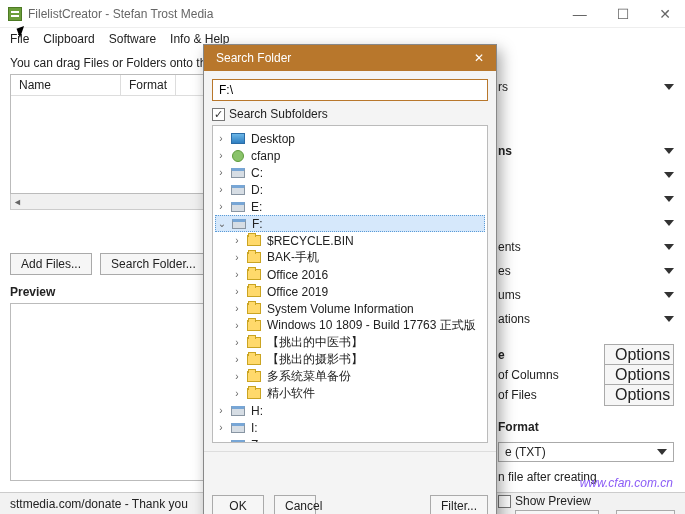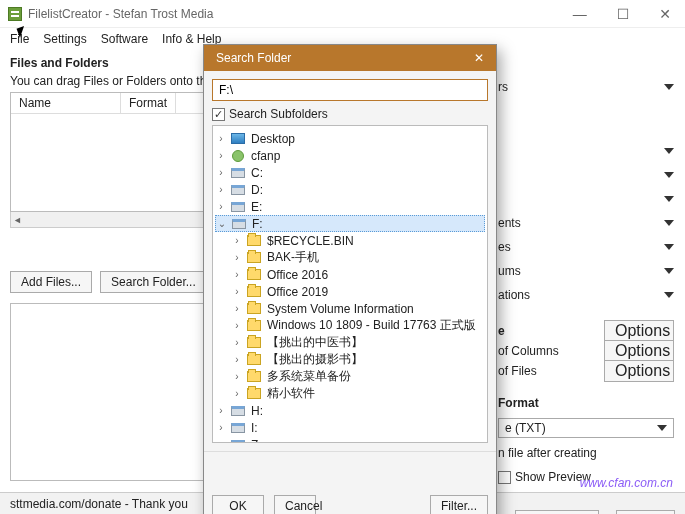--- a/index.html
+++ b/index.html
@@ -172,28 +172,27 @@
     <span>—</span>
     <span>☐</span>
     <span>✕</span>
   </div>
 </div>
 
 <div class="cursor"></div>
 
 <div class="menubar">
   <span>File</span>
-  <span>Settings</span>
+  <span>Clipboard</span>
   <span>Software</span>
   <span>Info &amp; Help</span>
 </div>
 
 <div class="main">
   <div class="left">
-    <div class="panel-label">Files and Folders</div>
     <div style="margin-bottom:4px;">You can drag Files or Folders onto the Appli</div>
     <div class="filedrop">
       <div class="fileheader">
         <div class="col-name">Name</div>
         <div>Format</div>
       </div>
     </div>
     <div class="hscroll">
       <span>◄</span>
       <span>►</span>
@@ -202,31 +201,36 @@
       <span class="btn">Add Files...</span>
       <span class="btn">Search Folder...</span>
       <span class="checkmark">
         <svg viewBox="0 0 24 24">
             <path d="M3 13 L9 19 L22 4" fill="none" stroke="#37a62a" stroke-width="5" stroke-linecap="round" stroke-linejoin="round"></path>
             <path d="M3 13 L9 19 L22 4" fill="none" stroke="#6ed35f" stroke-width="2.4" stroke-linecap="round" stroke-linejoin="round"></path>
           </svg>
       </span>
     </div>
     <div class="preview">
+      <div class="panel-label">Preview</div>
       <div class="preview-box"></div>
     </div>
   </div>
 </div>
 
 <div class="truncated-right">
   <div class="truncated-row">
       <span class="lbl">rs</span>
       <span class="caret"></span>
     </div>
   <div style="height:34px"></div>
+  <div class="truncated-row">
+      <span class="section-h">ns</span>
+      <span class="caret"></span>
+    </div>
   <div class="truncated-row">
       <span class="lbl"></span>
       <span class="caret"></span>
     </div>
   <div class="truncated-row">
       <span class="lbl"></span>
       <span class="caret"></span>
     </div>
   <div class="truncated-row">
       <span class="lbl"></span>

